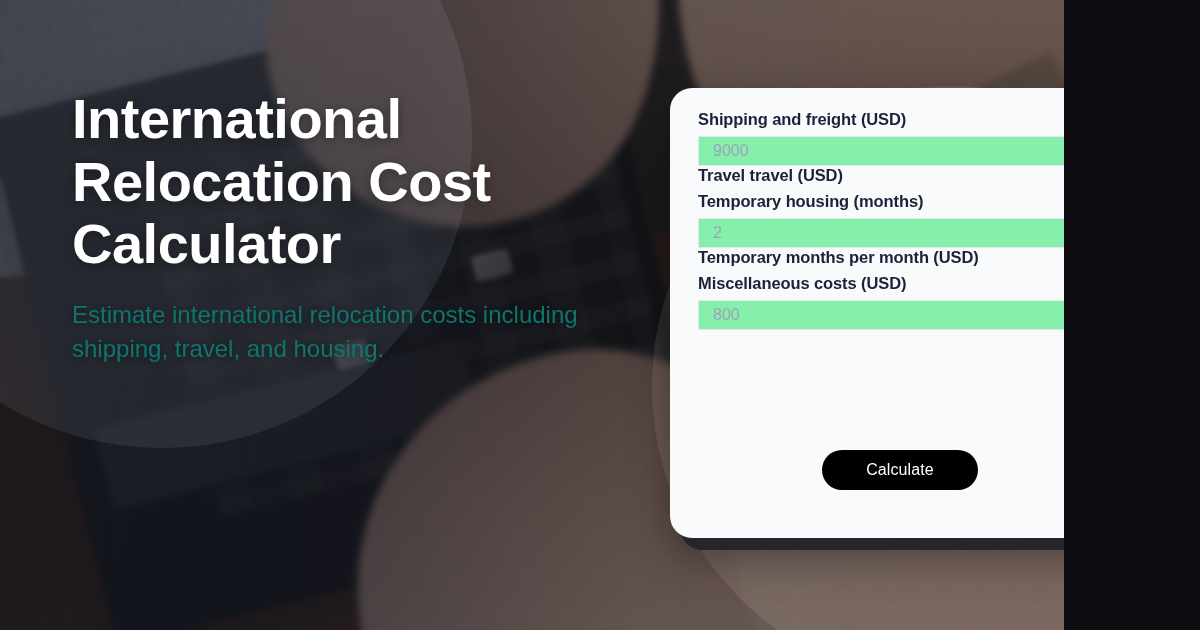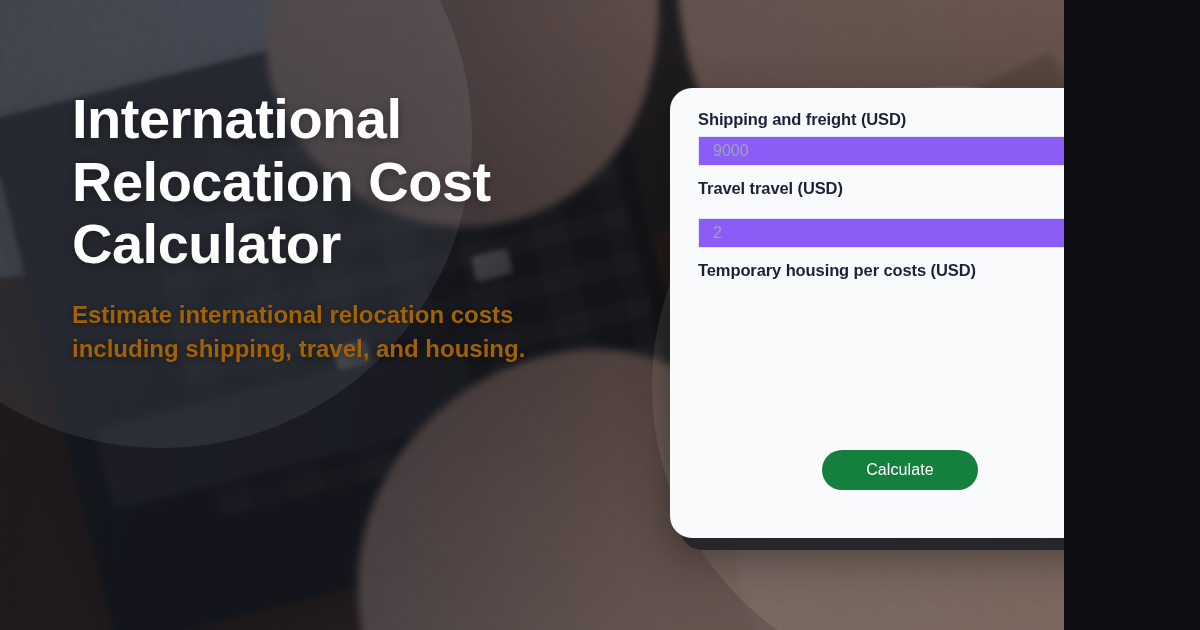--- a/index.html
+++ b/index.html
@@ -230,22 +230,22 @@
     line-height: 1.12;
     font-weight: bold;
     color: #ffffff;
     letter-spacing: -0.5px;
     text-shadow: 0 2px 10px rgba(0,0,0,0.35);
   }
   .hero-sub {
     margin: 22px 0 0 0;
     font-size: 24px;
     line-height: 1.42;
-    font-weight: bold;
-    color: #a16207;
+    font-weight: normal;
+    color: #0f766e;
     max-width: 545px;
     text-shadow: 0 1px 6px rgba(0,0,0,0.40);
   }
 
   
   .card {
     position: absolute;
     left: 670px;
     top: 88px;
     width: 460px;
@@ -254,36 +254,35 @@
     border-radius: 22px;
     box-shadow: 10px 12px 0 rgba(32,33,40,0.88),
                 0 18px 44px rgba(0,0,0,0.38);
     box-sizing: border-box;
     padding: 22px 28px 26px 28px;
     display: flex;
     flex-direction: column;
   }
 
   .field {
-    margin-bottom: 13px;
   }
   .field-label {
     display: block;
     font-size: 16.5px;
     font-weight: bold;
     color: #1b2138;
     margin: 0 0 7px 0;
     letter-spacing: -0.1px;
   }
   .field-input {
     display: block;
     box-sizing: border-box;
     width: 100%;
     height: 30px;
-    background: #8b5cf6;
+    background: #86efac;
     border: 1px solid #e2e7f0;
     border-radius: 0;
     padding: 0 14px;
     font-family: "Liberation Sans", sans-serif;
     font-size: 16px;
     color: #2b3242;
     outline: none;
   }
   .field-input::placeholder {
     color: #9aa4b8;
@@ -291,21 +290,21 @@
   }
 
   .card-actions {
     margin-top: auto;
     display: flex;
     justify-content: center;
     padding-bottom: 22px;
   }
   .calculate-btn {
     border: none;
-    background: #15803d;
+    background: #000000;
     color: #ffffff;
     font-family: "Liberation Sans", sans-serif;
     font-size: 16px;
     font-weight: normal;
     padding: 0 44px;
     height: 40px;
     line-height: 40px;
     border-radius: 22px;
     cursor: pointer;
     letter-spacing: 0.1px;
@@ -350,27 +349,32 @@
       <div class="field">
         <label class="field-label">Shipping and freight (USD)</label>
         <input class="field-input" type="text" placeholder="9000" style="">
       </div>
 
       <div class="field">
         <label class="field-label">Travel travel (USD)</label>
       </div>
 
       <div class="field">
+        <label class="field-label">Temporary housing (months)</label>
         <input class="field-input" type="text" placeholder="2" style="">
       </div>
 
       <div class="field">
-        <label class="field-label">Temporary housing per costs (USD)</label>
-      </div>
-
+        <label class="field-label">Temporary months per month (USD)</label>
+      </div>
+
+      <div class="field">
+        <label class="field-label">Miscellaneous costs (USD)</label>
+        <input class="field-input" type="text" placeholder="800" style="">
+      </div>
 
       <div class="card-actions">
         <button class="calculate-btn">Calculate</button>
       </div>
 
     </div>
 
   </div>
 </div>
 

